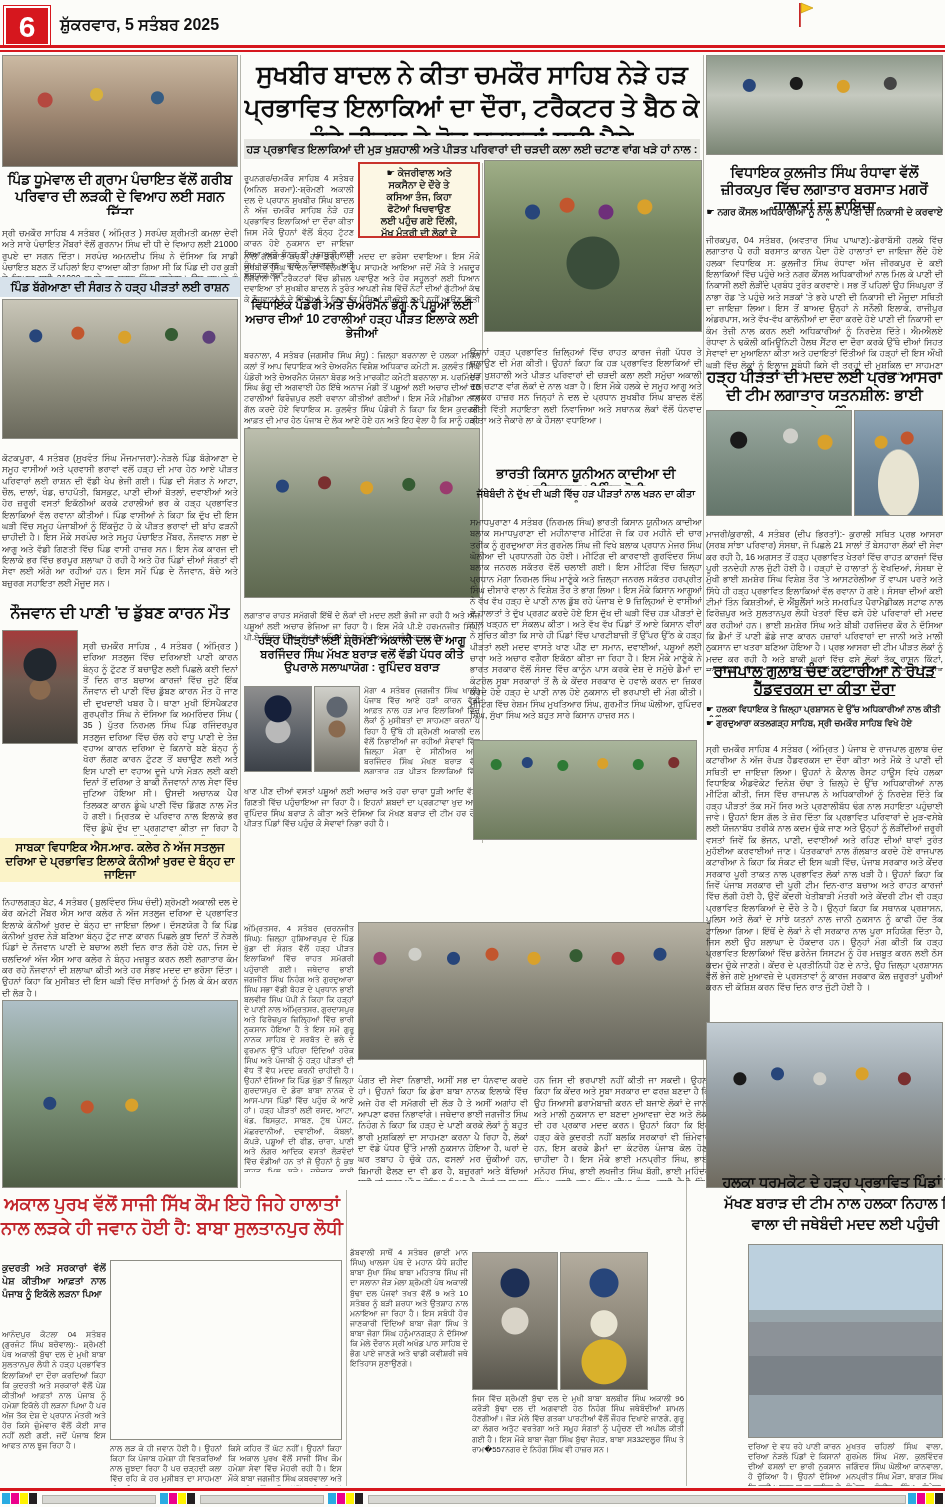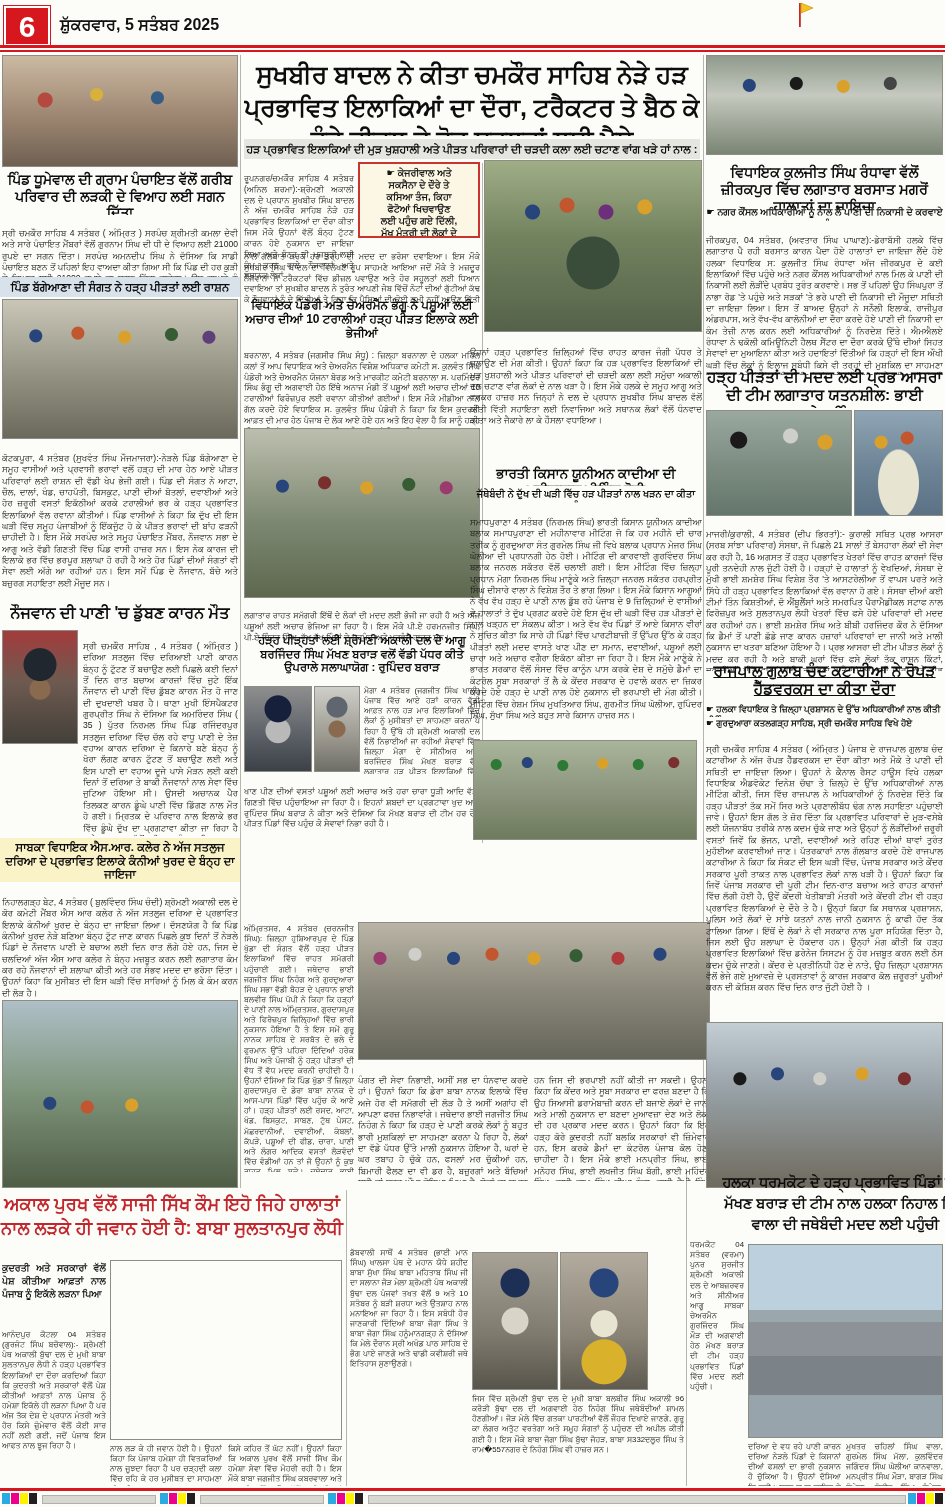--- a/index.html
+++ b/index.html
@@ -203,21 +203,20 @@
        radial-gradient(circle at 50% 50%, #d9d4c8 0 13px, transparent 14px),
        linear-gradient(180deg,#a8a296 0%,#7e7a6e 60%,#57544b 100%);"></div>
   <div class="ph" style="left:560px;top:1252px;width:88px;height:138px;background:
        radial-gradient(circle at 50% 22%, #27457a 0 14px, transparent 15px),
        radial-gradient(circle at 50% 52%, #e8e4d2 0 13px, transparent 14px),
        radial-gradient(circle at 50% 80%, #d9b12b 0 22px, transparent 23px),
        linear-gradient(180deg,#b3ac9e 0%,#8a8476 60%,#5f5b50 100%);"></div>
   <div class="abs bt-sm" style="left:472px;top:1394px;width:212px;height:92px;">ਜਿਸ ਵਿੱਚ ਸ਼੍ਰੋਮਣੀ ਬੁੱਢਾ ਦਲ ਦੇ ਮੁਖੀ ਬਾਬਾ ਬਲਬੀਰ ਸਿੰਘ ਅਕਾਲੀ 96 ਕਰੋੜੀ ਬੁੱਢਾ ਦਲ ਦੀ ਅਗਵਾਈ ਹੇਠ ਨਿਹੰਗ ਸਿੰਘ ਜਥੇਬੰਦੀਆਂ ਸ਼ਾਮਲ ਹੋਣਗੀਆਂ। ਜੋੜ ਮੇਲੇ ਵਿੱਚ ਗਤਕਾ ਪਾਰਟੀਆਂ ਵੱਲੋਂ ਜੌਹਰ ਦਿਖਾਏ ਜਾਣਗੇ, ਗੁਰੂ ਕਾ ਲੰਗਰ ਅਤੁੱਟ ਵਰਤੇਗਾ ਅਤੇ ਸਮੂਹ ਸੰਗਤਾਂ ਨੂੰ ਪਹੁੰਚਣ ਦੀ ਅਪੀਲ ਕੀਤੀ ਗਈ ਹੈ। ਇਸ ਮੌਕੇ ਬਾਬਾ ਜੋਗਾ ਸਿੰਘ ਬੁੱਢਾ ਜੋਹੜ, ਬਾਬਾ ਸ332ਦਲੂਰ ਸਿੰਘ ਤੇ ਰਾਮ�557ਨਗਰ ਦੇ ਨਿਹੰਗ ਸਿੰਘ ਵੀ ਹਾਜ਼ਰ ਸਨ।</div>
 
   <div class="abs hl" style="left:690px;top:1172px;width:255px;height:62px;font-size:14.5px;line-height:1.45;margin-left:28px;">ਹਲਕਾ ਧਰਮਕੋਟ ਦੇ ਹੜ੍ਹ ਪ੍ਰਭਾਵਿਤ ਪਿੰਡਾਂ ਵਿੱਚ ਮੱਖਣ ਬਰਾੜ ਦੀ ਟੀਮ ਨਾਲ ਹਲਕਾ ਨਿਹਾਲ ਸਿੰਘ ਵਾਲਾ ਦੀ ਜਥੇਬੰਦੀ ਮਦਦ ਲਈ ਪਹੁੰਚੀ</div>
-  <div class="abs bt-sm" style="left:690px;top:1240px;width:54px;height:246px;">ਧਰਮਕੋਟ 04 ਸਤੰਬਰ (ਵਰਮਾ) ਪੁਨਰ ਸੁਰਜੀਤ ਸ਼੍ਰੋਮਣੀ ਅਕਾਲੀ ਦਲ ਦੇ ਆਬਜ਼ਰਵਰ ਅਤੇ ਸੀਨੀਅਰ ਆਗੂ ਸਾਬਕਾ ਚੇਅਰਮੈਨ ਗੁਰਜਿੰਦਰ ਸਿੰਘ ਮੌੜ ਦੀ ਅਗਵਾਈ ਹੇਠ ਮੱਖਣ ਬਰਾੜ ਦੀ ਟੀਮ ਹੜ੍ਹ ਪ੍ਰਭਾਵਿਤ ਪਿੰਡਾਂ ਵਿੱਚ ਮਦਦ ਲਈ ਪਹੁੰਚੀ।</div>
   <div class="ph" style="left:748px;top:1244px;width:195px;height:194px;background:
        linear-gradient(180deg,#bcd0de 0% 34%,#9aa7ad 34% 40%,#8c9298 40% 58%,#7b8288 58% 78%,#98a4ac 78% 100%);"></div>
   <div class="abs bt-sm" style="left:748px;top:1442px;width:93px;height:44px;">ਦਰਿਆ ਦੇ ਵਧ ਰਹੇ ਪਾਣੀ ਕਾਰਨ ਦਰਿਆ ਨੇੜਲੇ ਪਿੰਡਾਂ ਦੇ ਕਿਸਾਨਾਂ ਦੀਆਂ ਫਸਲਾਂ ਦਾ ਭਾਰੀ ਨੁਕਸਾਨ ਹੋ ਚੁੱਕਿਆ ਹੈ। ਉਹਨਾਂ ਦੱਸਿਆ ਕਿ ਸ੍ਰੀ ਅਕਾਲ ਤਖਤ ਸਾਹਿਬ ਦੇ ਨਾਂ ਤੇ ਰਾਹਤ ਸਮੱਗਰੀ ਭੇਜੀ ਜਾ ਰਹੀ ਹੈ।</div>
   <div class="abs bt-sm" style="left:846px;top:1442px;width:97px;height:44px;">ਮੁਖਤਰ ਚਹਿਲਾਂ ਸਿੰਘ ਵਾਲਾ, ਗੁਰਮੇਲ ਸਿੰਘ ਮੱਲਾ, ਕੁਲਵਿੰਦਰ ਜਗਿੰਦਰ ਸਿੰਘ ਘੋਲੀਆ ਕਾਨਵਾਲਾ, ਮਨਪ੍ਰੀਤ ਸਿੰਘ ਮੌੜਾ, ਬਾਗੜ ਸਿੰਘ ਸੰਘੇੜਾ, ਜੰਗੀਰ ਸਿੰਘ ਸੰਘੇੜਾ, ਬਲਕਾਰ ਸਿੰਘ, ਸਤਨਾਮ ਸਿੰਘ ਛੋਕਰਾਂਵਾਲੀ, ਪਿਓਲ ਸਿੰਘ ਛੋਕਰਾਂਵਾਲਾ, ਜਸਵੀਰ ਸਿੰਘ ਸ਼ੇਰ ਸਿੰਘ ਵਾਲਾ, ਬੈਂਸ ਸੁਲਤਾਨਪੁਰ ਆਦਿ ਹਾਜ਼ਰ ਸਨ।</div>
 
   <div class="redrule" style="left:0;top:1488px;width:945px;height:2.5px;"></div>
 
   <div>
     <div class="sq sq-c" style="left:2px;top:1493px;"></div>
     <div class="sq sq-m" style="left:11px;top:1493px;"></div>

